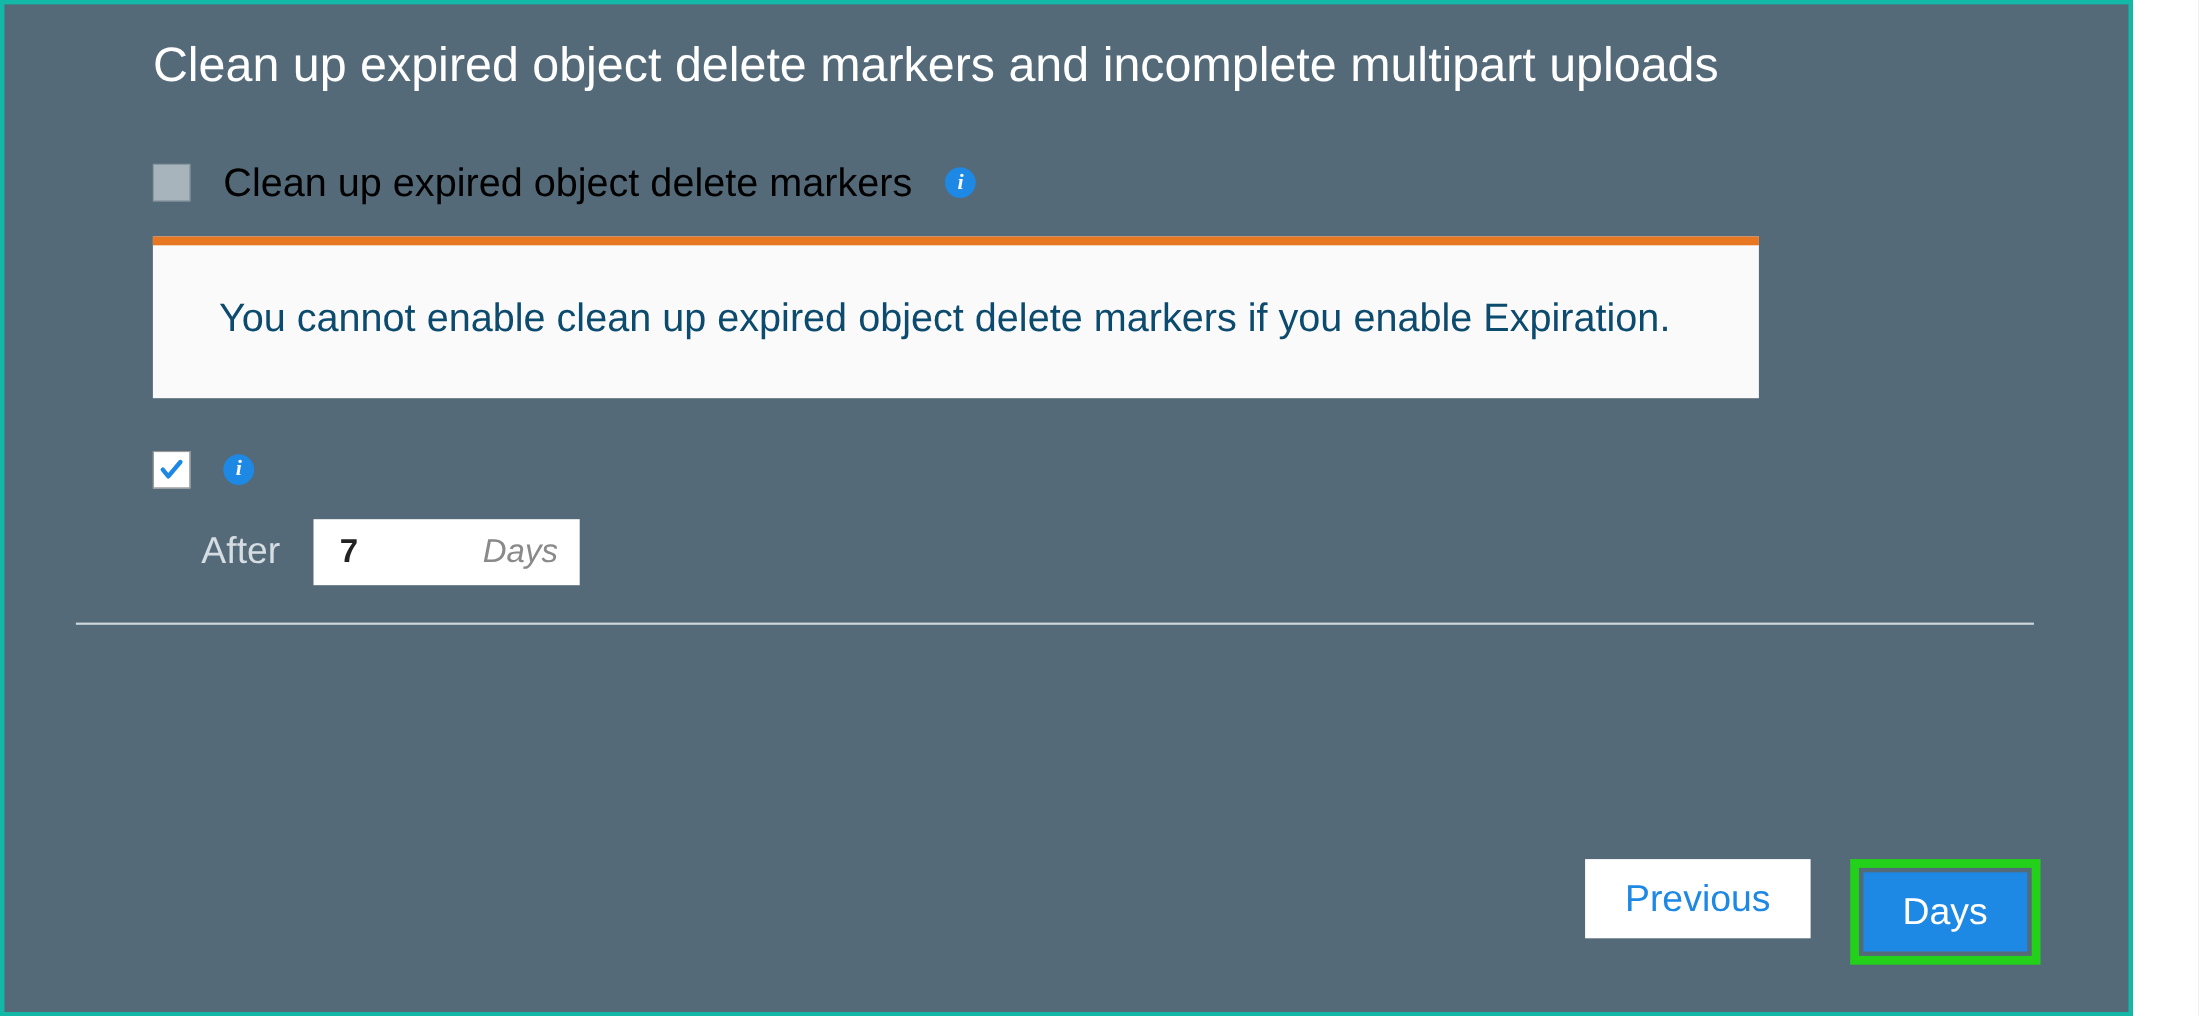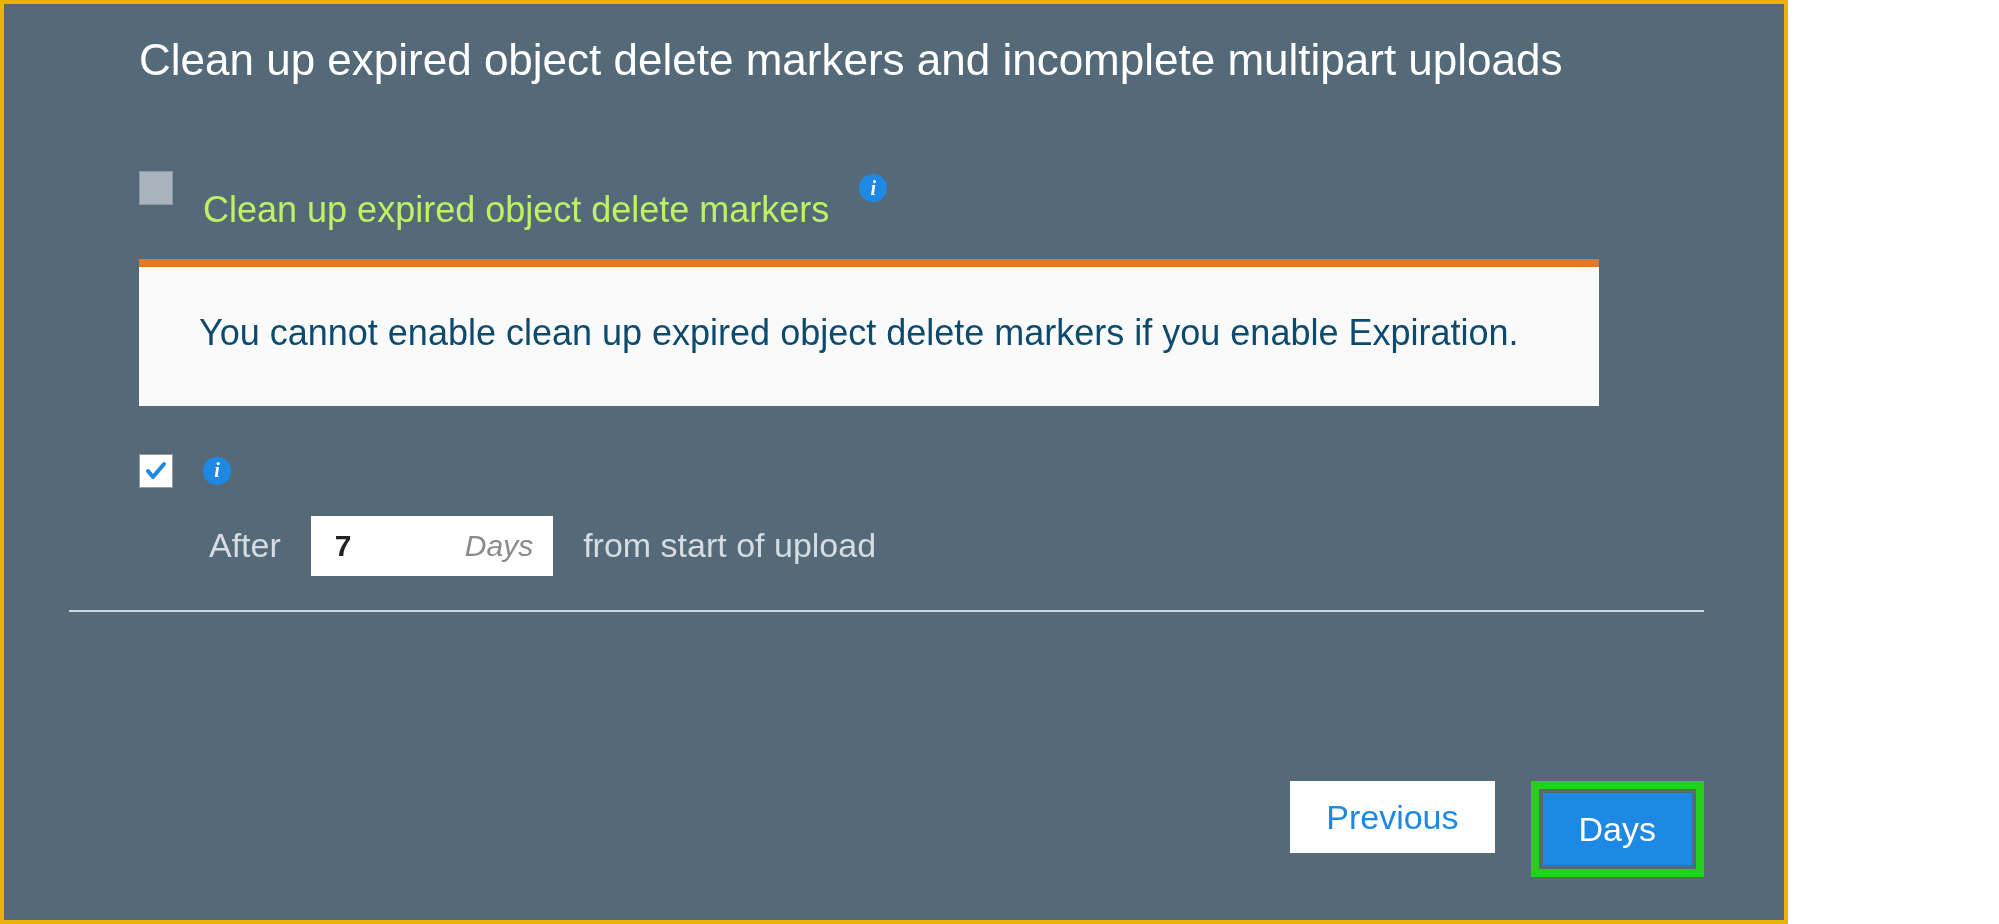--- a/index.html
+++ b/index.html
@@ -9,22 +9,22 @@
   }
   body {
     font-family: "Helvetica Neue", Helvetica, Arial, sans-serif;
     background: #ffffff;
     width: 1999px;
     height: 924px;
     padding: 0;
   }
   .panel {
     background: #546a79;
-    border: 4px solid #eab308;
-    width: 1788px;
+    border: 4px solid #14b8a6;
+    width: 1939px;
     height: 924px;
     position: relative;
     padding: 28px 80px 6px 135px;
   }
   .section-title {
     color: #ffffff;
     font-size: 44px;
     font-weight: 400;
     line-height: 1.25;
     max-width: 1500px;
@@ -52,22 +52,21 @@
   }
   .checkbox.checked svg {
     width: 24px;
     height: 24px;
   }
   .option-label {
     font-size: 36px;
     color: #cfd8dd;
   }
   .option-label.disabled {
-    color: #bef264;
-    margin-top: 44px;
+    color: #000000;
   }
   .info-icon {
     width: 28px;
     height: 28px;
     border-radius: 50%;
     background: #1e88e5;
     color: #fff;
     display: inline-flex;
     align-items: center;
     justify-content: center;
@@ -86,21 +85,21 @@
   }
   .alert-text {
     color: #0c4a6e;
     font-size: 36px;
     line-height: 1.35;
   }
   .sub-row {
     display: flex;
     align-items: center;
     gap: 30px;
-    margin-left: 70px;
+    margin-left: 44px;
     margin-top: 20px;
     margin-bottom: 34px;
   }
   .sub-label {
     color: #d5dde2;
     font-size: 34px;
   }
   .days-input-wrap {
     background: #ffffff;
     display: inline-flex;
@@ -187,21 +186,20 @@
     </span>
     <span class="info-icon">i</span>
   </div>
 
   <div class="sub-row">
     <span class="sub-label">After</span>
     <span class="days-input-wrap">
       <input class="days-input" type="text" value="7" style="">
       <span class="days-unit">Days</span>
     </span>
-    <span class="sub-label">from start of upload</span>
   </div>
 
   <hr class="divider">
 
   <div class="footer-buttons">
     <button class="btn btn-secondary">Previous</button>
     <span class="highlight-frame">
       <button class="btn btn-primary">Days</button>
     </span>
   </div>

